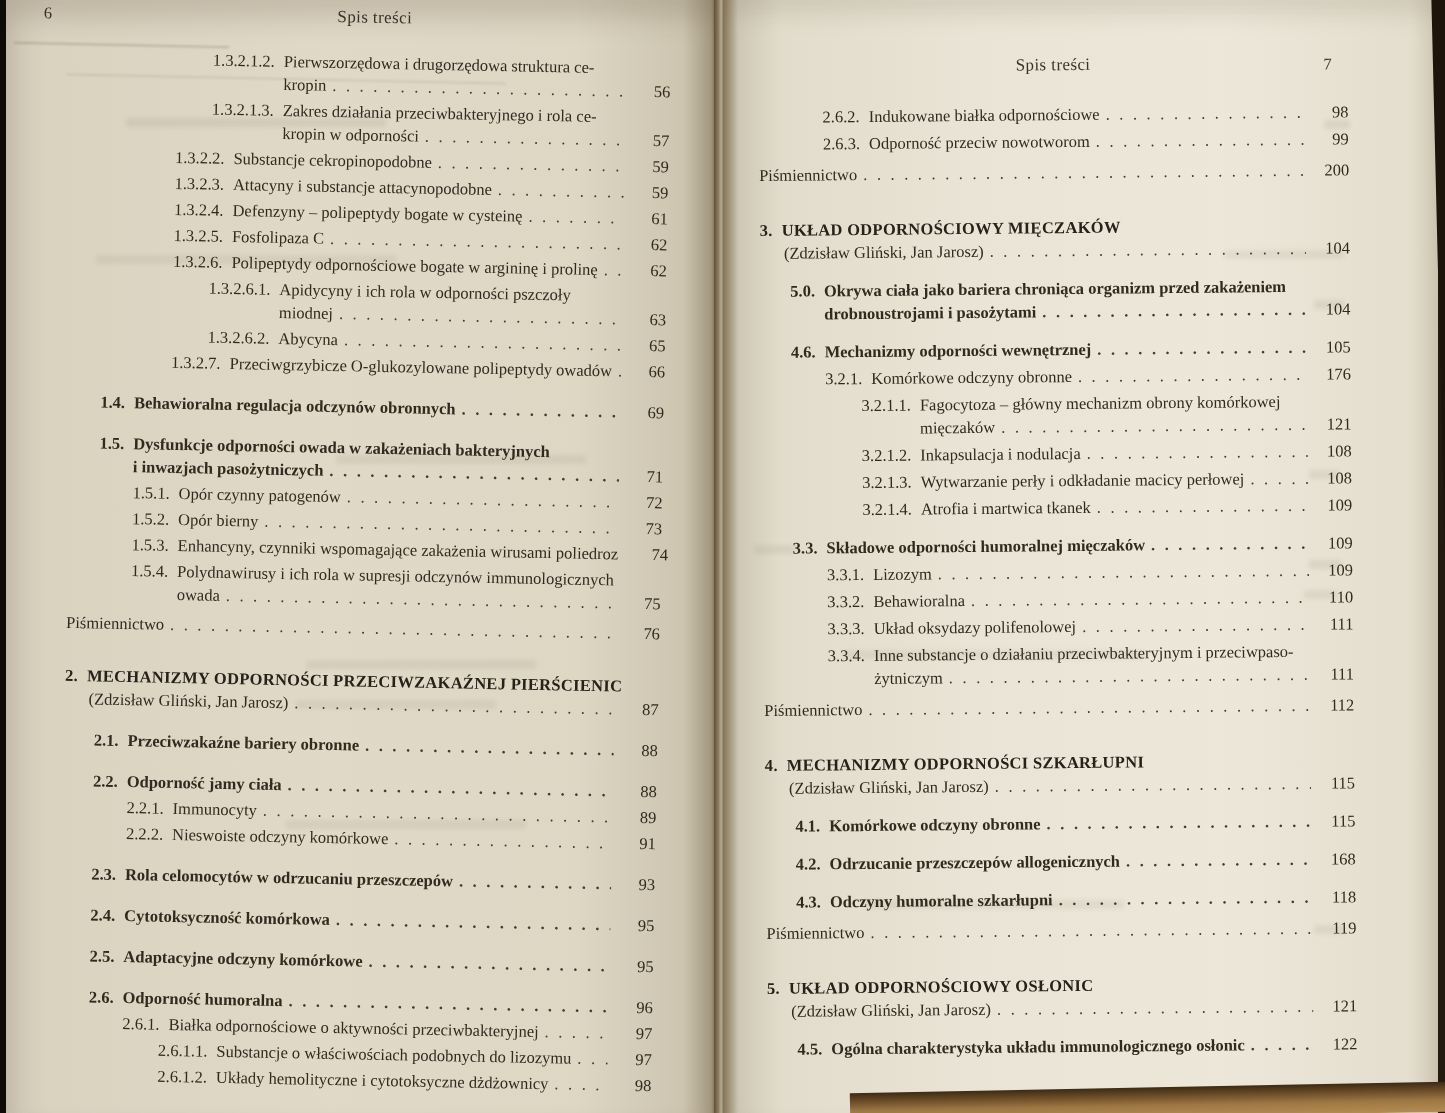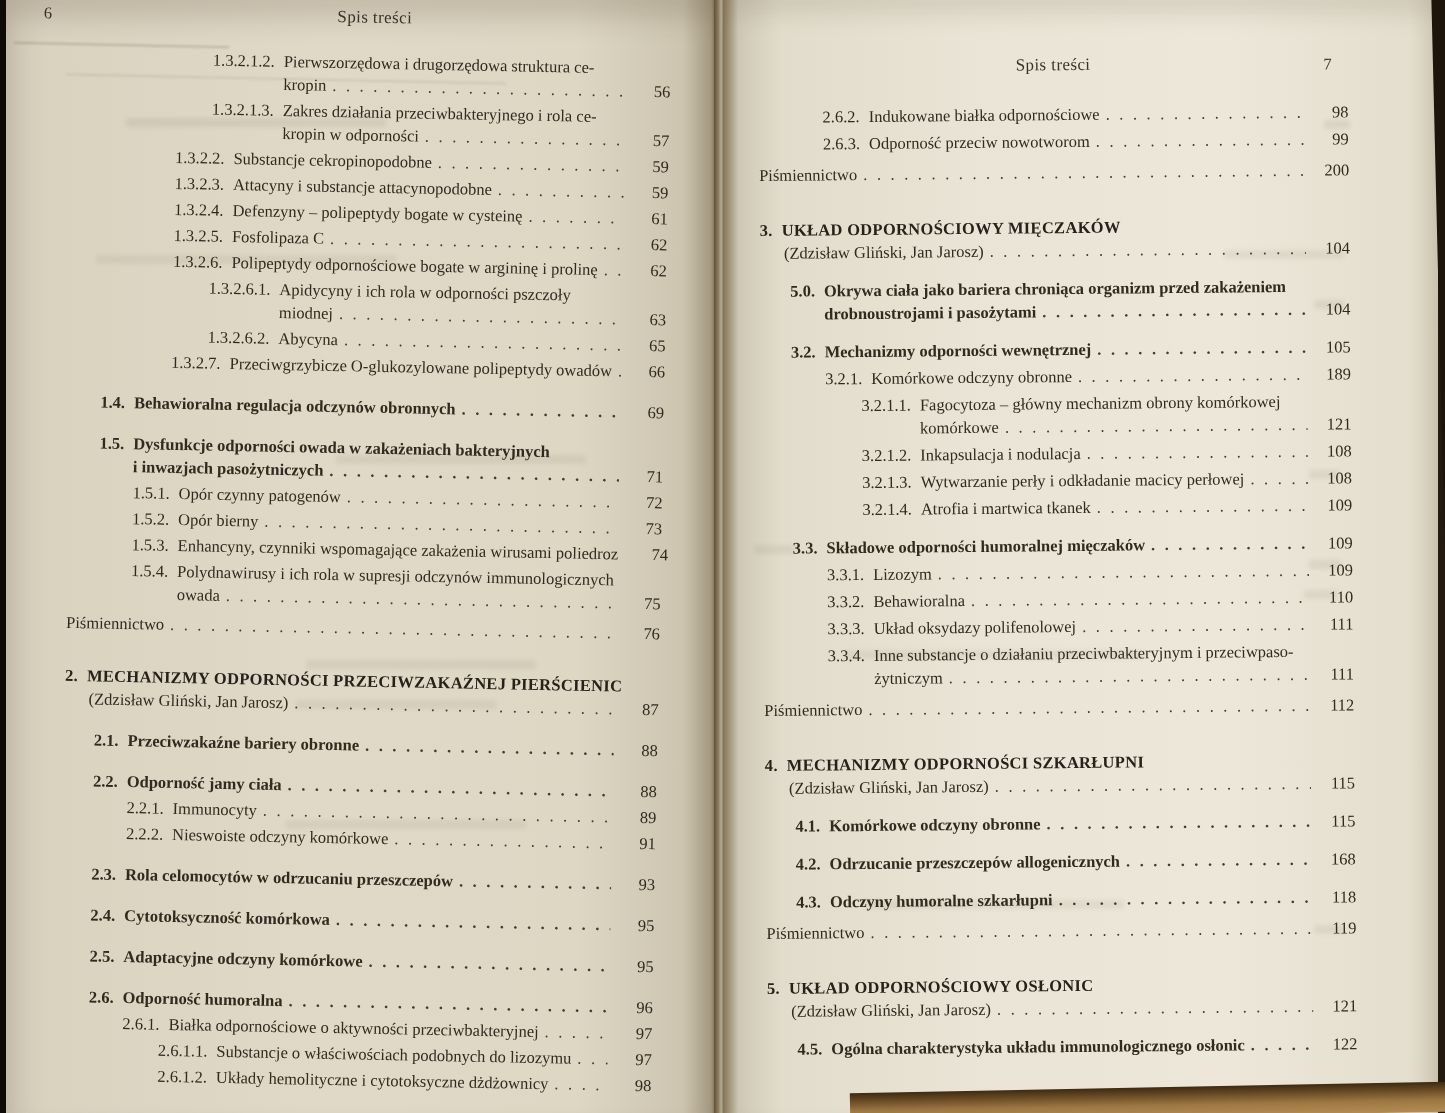--- a/index.html
+++ b/index.html
@@ -441,45 +441,45 @@
             <div class="body">
               <div class="pre">Okrywa ciała jako bariera chroniąca organizm przed zakażeniem</div>
               <div class="tl">
                 <span class="txt">drobnoustrojami i pasożytami</span>
                 <span class="dots"></span>
                 <span class="pg">104</span>
               </div>
             </div>
           </div>
           <div class="entry d1 bold">
-            <span class="num">3.2.</span>
+            <span class="num">4.6.</span>
             <div class="body">
               <div class="tl">
                 <span class="txt">Mechanizmy odporności wewnętrznej</span>
                 <span class="dots"></span>
                 <span class="pg">105</span>
               </div>
             </div>
           </div>
           <div class="entry d2">
             <span class="num">3.2.1.</span>
             <div class="body">
               <div class="tl">
                 <span class="txt">Komórkowe odczyny obronne</span>
                 <span class="dots"></span>
-                <span class="pg">189</span>
+                <span class="pg">176</span>
               </div>
             </div>
           </div>
           <div class="entry d3">
             <span class="num">3.2.1.1.</span>
             <div class="body">
               <div class="pre">Fagocytoza – główny mechanizm obrony komórkowej</div>
               <div class="tl">
-                <span class="txt">komórkowe</span>
+                <span class="txt">mięczaków</span>
                 <span class="dots"></span>
                 <span class="pg">121</span>
               </div>
             </div>
           </div>
           <div class="entry d3">
             <span class="num">3.2.1.2.</span>
             <div class="body">
               <div class="tl">
                 <span class="txt">Inkapsulacja i nodulacja</span>

